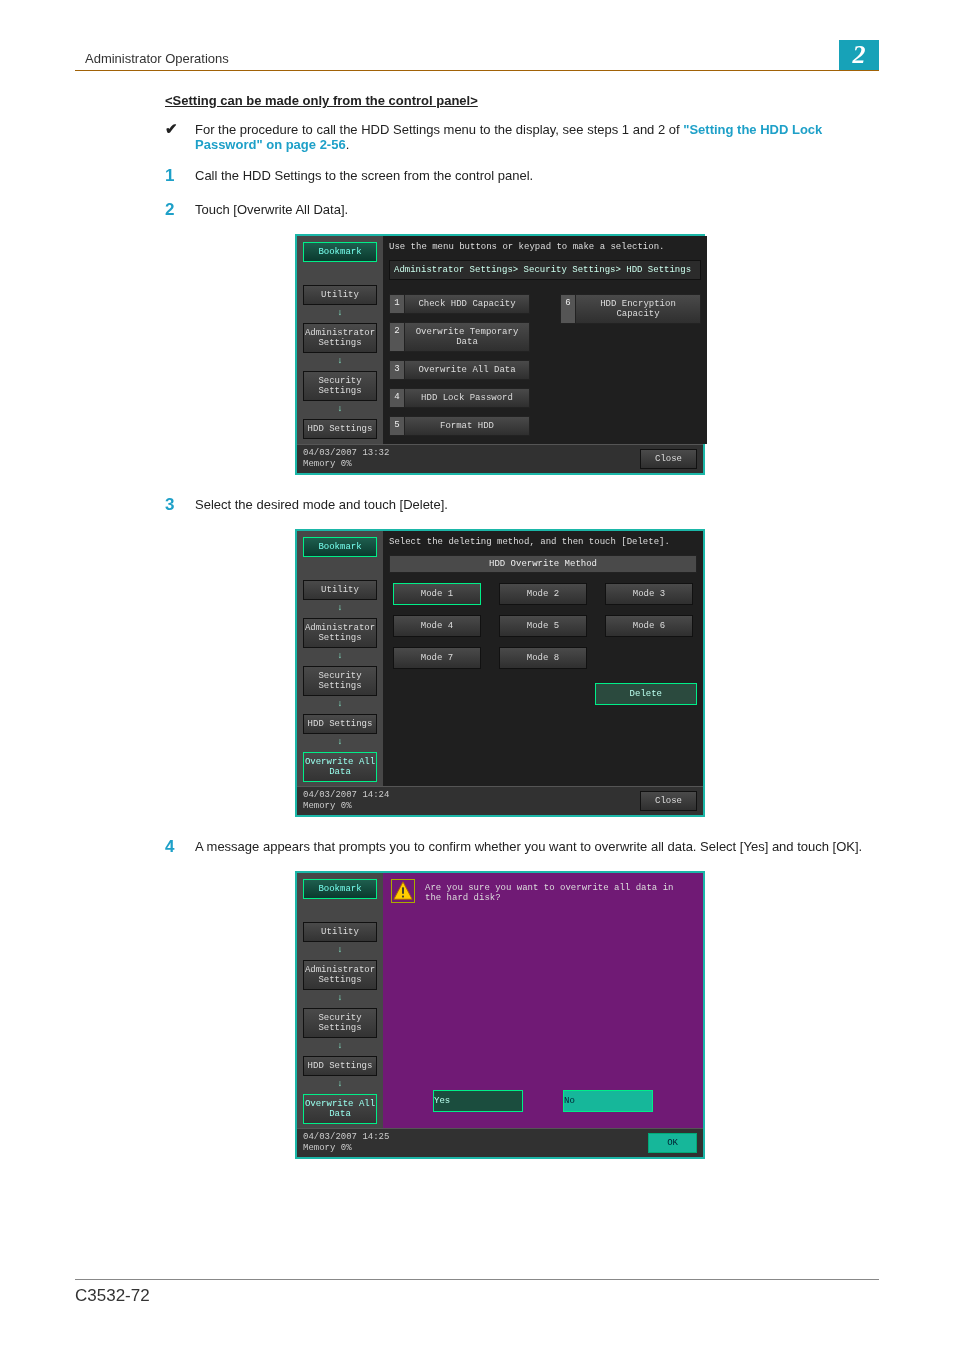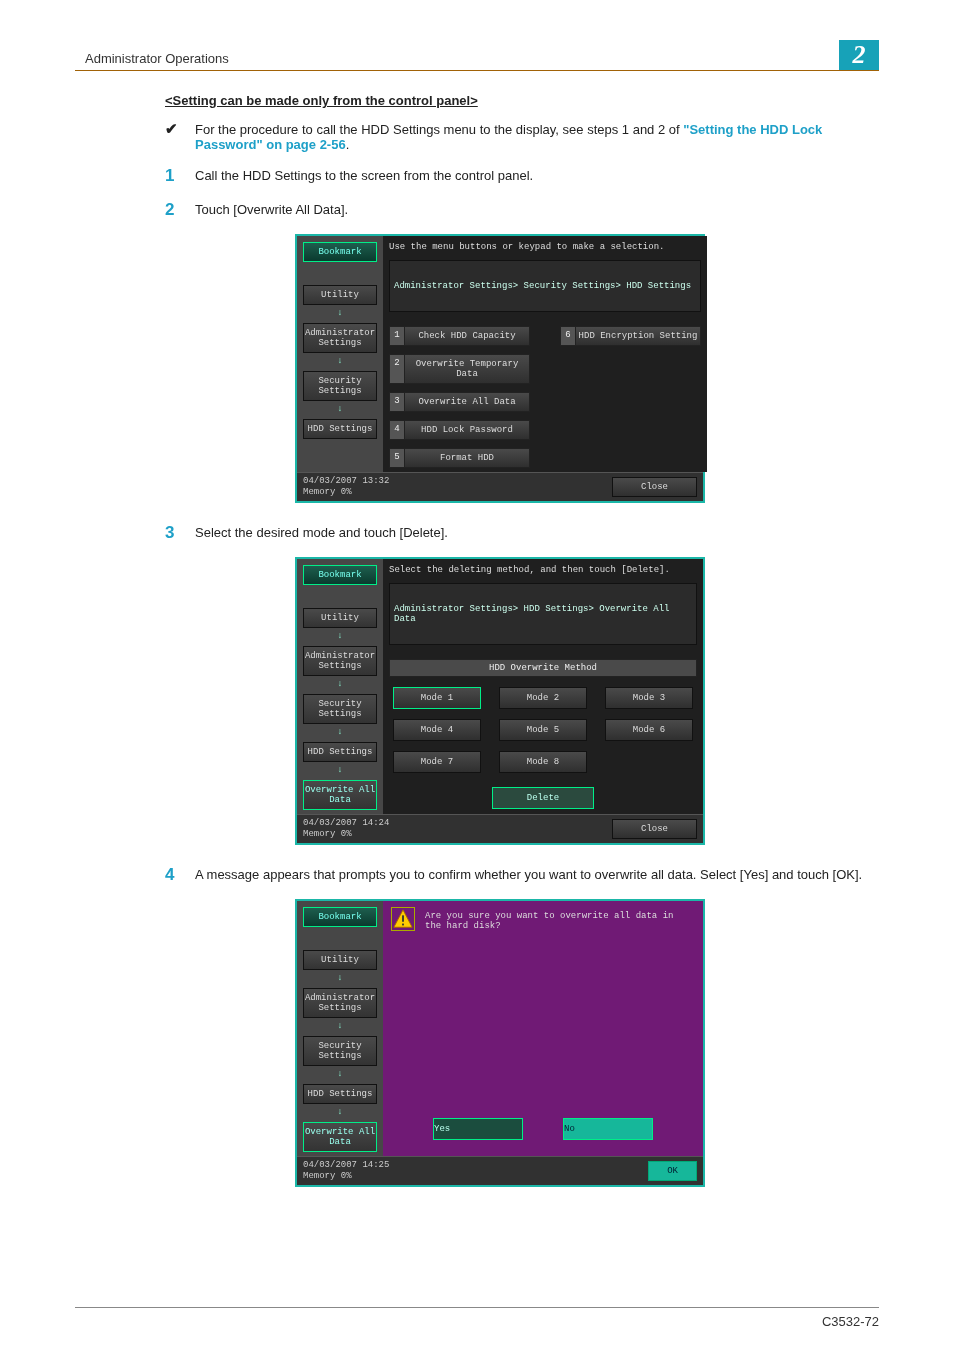--- a/index.html
+++ b/index.html
@@ -126,21 +126,21 @@
   }
   .instr{
     color:#ddd;
     font-size:9px;
     margin:2px 0 8px 0;
   }
   .breadcrumb{
     background:#2b2b2b;
     color:#cfe;
     font-size:9px;
-    padding:20px 4px;
+    padding:4px 4px;
     margin-bottom:14px;
     border:1px solid #111;
   }
   .grid-buttons{
     display:flex;
     gap:30px;
   }
   .col{
     display:flex;
     flex-direction:column;
@@ -180,21 +180,21 @@
   .footer .meta{
     color:#ccc;
     font-size:9px;
     line-height:11px;
   }
   .footer .fbtn{
     background:linear-gradient(#4a4a4a,#2f2f2f);
     border:1px solid #111;
     color:#ddd;
     font-size:9px;
-    padding:4px 28px;
+    padding:4px 14px;
   }
   
   .method-title{
     background:#4a4a4a;
     color:#eee;
     text-align:center;
     font-size:9px;
     padding:3px 0;
     margin-bottom:10px;
     border:1px solid #222;
@@ -210,21 +210,21 @@
     border:1px solid #111;
     color:#ddd;
     font-size:9px;
     text-align:center;
     padding:5px 10px;
   }
   .mode-btn.sel{
     border:1px solid #0e8;
   }
   .delete-row{
-    text-align:center;
+    text-align:right;
     margin-top:14px;
   }
   .delete-btn{
     display:inline-block;
     border:1px solid #0e8;
     color:#bfe;
     background:#2b4a3e;
     font-size:9px;
     padding:5px 34px;
   }
@@ -274,25 +274,25 @@
   }
   .ok-btn{
     background:#16b79a;
     border:1px solid #0a7;
     color:#023;
     font-size:9px;
     padding:4px 18px;
   }
   .page-footer{
     display:flex;
-    justify-content:flex-end;
+    justify-content:flex-start;
     border-top:1px solid #888;
     margin-top:120px;
     padding-top:6px;
-    font-size:13px;
+    font-size:17px;
     color:#333;
   }
 </style>
 </head>
 <body>
 
 <div class="page">
 
   <div class="running-head">
     <div class="title">Administrator Operations</div>
@@ -353,21 +353,21 @@
                   <div class="lbl">HDD Lock Password</div>
                 </div>
               <div class="opt">
                   <div class="num">5</div>
                   <div class="lbl">Format HDD</div>
                 </div>
             </div>
             <div class="col">
               <div class="opt">
                   <div class="num">6</div>
-                  <div class="lbl">HDD Encryption Setting</div>
+                  <div class="lbl">HDD Encryption Capacity</div>
                 </div>
             </div>
           </div>
         </div>
       </div>
       <div class="footer">
         <div class="meta">
           <div>04/03/2007   13:32</div>
           <div>Memory        0%</div>
         </div>
@@ -391,21 +391,20 @@
           <div class="nav-btn">Administrator Settings</div>
           <div class="nav-arrow">↓</div>
           <div class="nav-btn">Security Settings</div>
           <div class="nav-arrow">↓</div>
           <div class="nav-btn">HDD Settings</div>
           <div class="nav-arrow">↓</div>
           <div class="nav-btn active">Overwrite All Data</div>
         </div>
         <div class="main">
           <div class="instr">Select the deleting method, and then touch [Delete].</div>
-          <div class="breadcrumb">Administrator Settings&gt; HDD Settings&gt; Overwrite All Data</div>
           <div class="method-title">HDD Overwrite Method</div>
           <div class="mode-grid">
             <div class="mode-btn sel">Mode 1</div>
             <div class="mode-btn">Mode 2</div>
             <div class="mode-btn">Mode 3</div>
             <div class="mode-btn">Mode 4</div>
             <div class="mode-btn">Mode 5</div>
             <div class="mode-btn">Mode 6</div>
             <div class="mode-btn">Mode 7</div>
             <div class="mode-btn">Mode 8</div>

